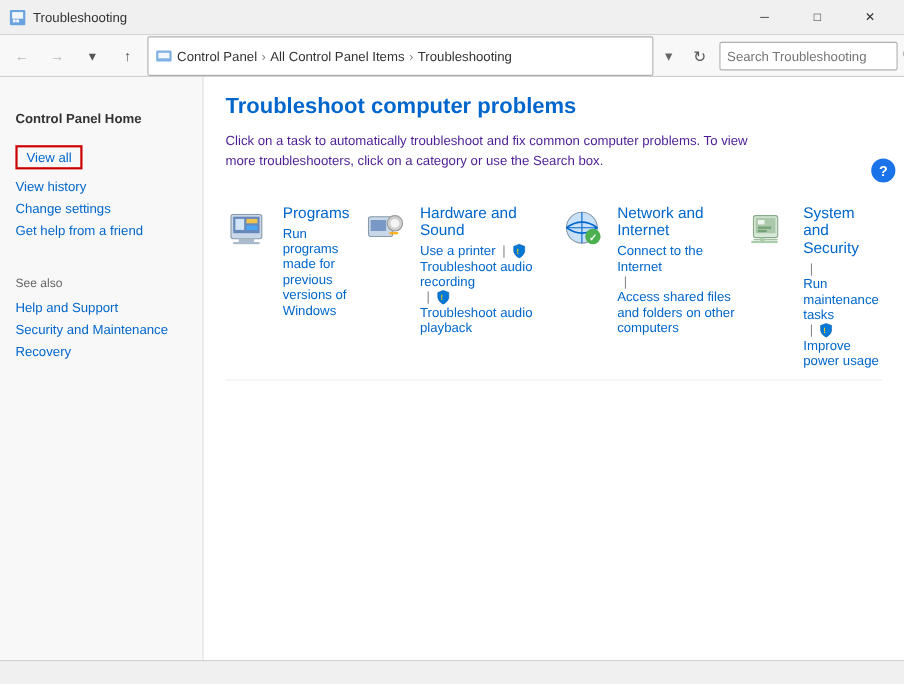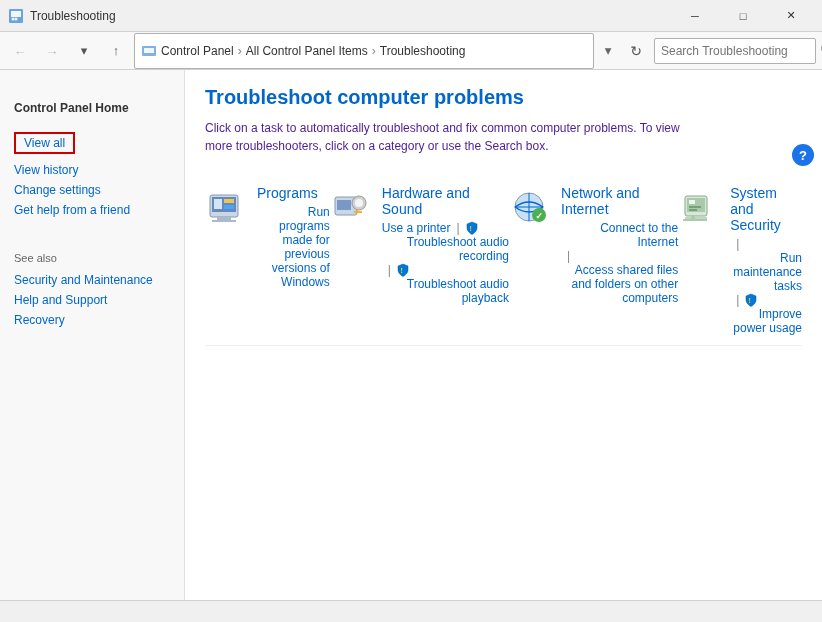--- a/index.html
+++ b/index.html
@@ -266,21 +266,20 @@
       cursor: pointer;
       margin-bottom: 4px;
     }
     .category-links {
       display: flex;
       flex-wrap: wrap;
       align-items: center;
       gap: 0;
       font-size: 12px;
       color: #333;
-      text-align: right;
     }
     .cat-link {
       color: #0066cc;
       cursor: pointer;
     }
     .cat-separator {
       color: #888;
       margin: 0 6px;
     }
     .shield-icon-inline {
@@ -354,22 +353,22 @@
     <a class="sidebar-link bold">Control Panel Home</a>
     <div style="padding: 4px 0;">
       <a class="sidebar-link view-all">View all</a>
     </div>
     <a class="sidebar-link">View history</a>
     <a class="sidebar-link">Change settings</a>
     <a class="sidebar-link">Get help from a friend</a>
 
     <div class="sidebar-section">
       <div class="sidebar-section-title">See also</div>
+      <a class="sidebar-link">Help and Support</a>
       <a class="sidebar-link">Security and Maintenance</a>
-      <a class="sidebar-link">Help and Support</a>
       <a class="sidebar-link">Recovery</a>
     </div>
   </div>
 
   <div class="content">
     <h1 class="content-title">Troubleshoot computer problems</h1>
     <p class="content-desc">Click on a task to automatically troubleshoot and fix common computer problems. To view more troubleshooters, click on a category or use the Search box.</p>
 
     <div class="category-list">
 

